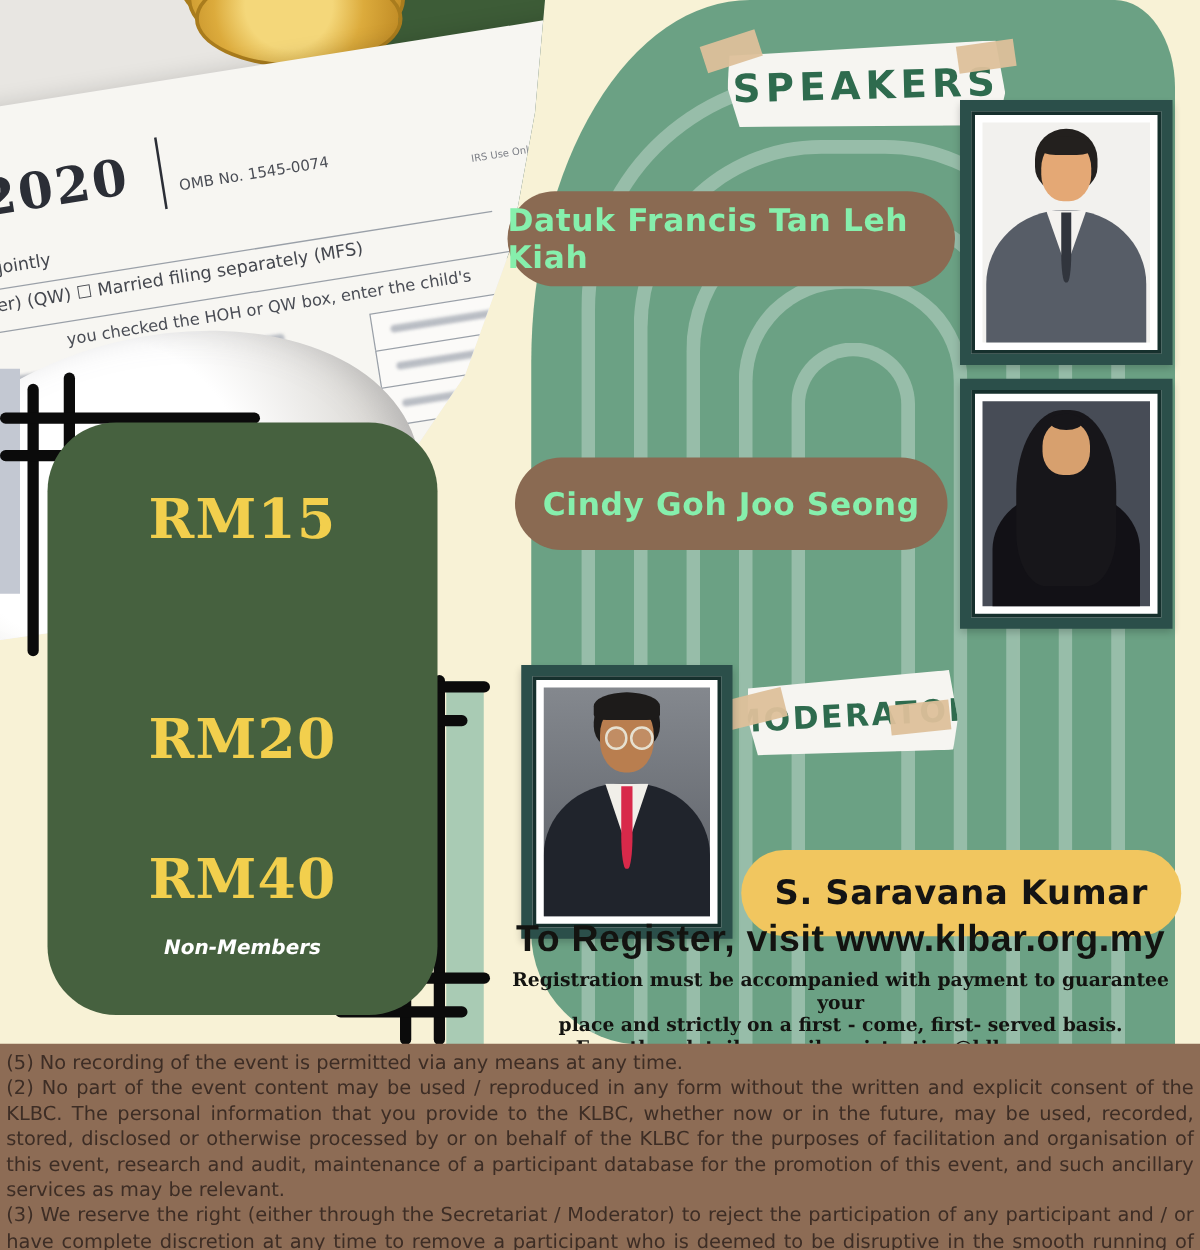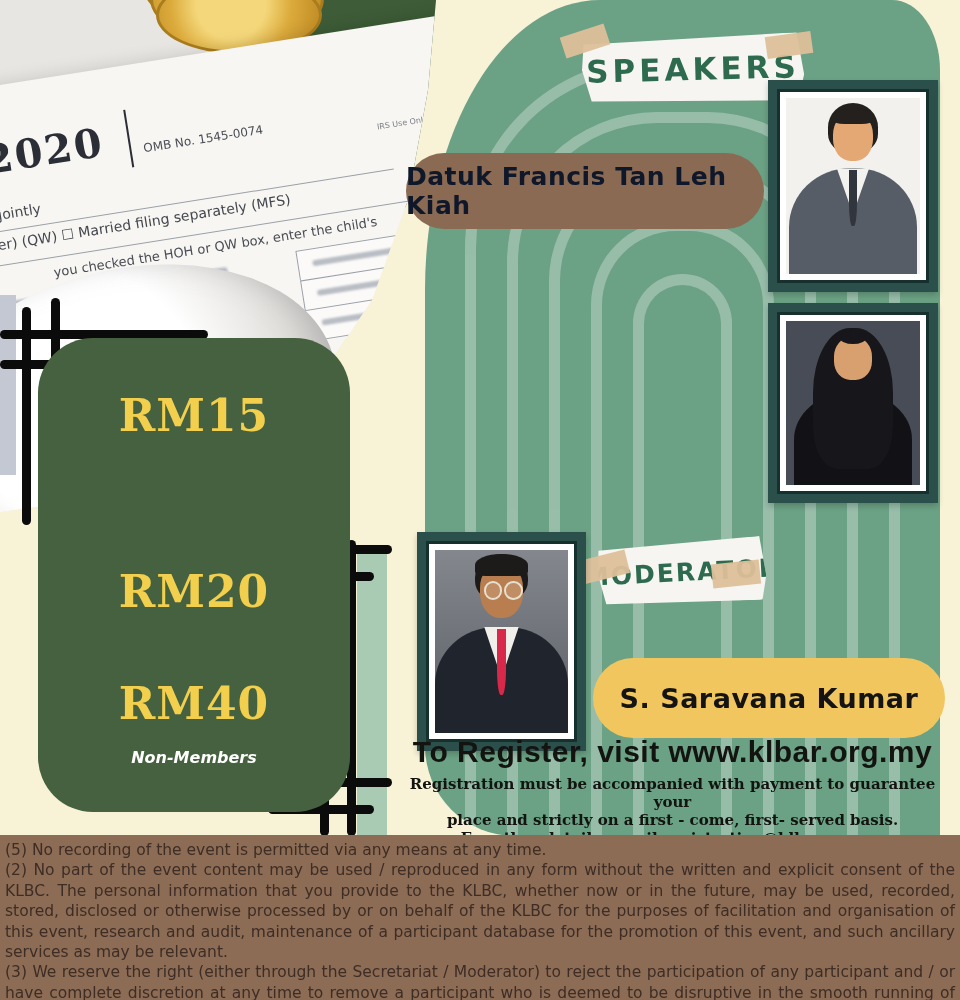--- a/index.html
+++ b/index.html
@@ -58,21 +58,21 @@
     font-style:italic;font-weight:bold;font-size:16px;line-height:1.5;}
   .bl{position:absolute;background:#0b0b0b;border-radius:5px;}
   
   .paper{position:absolute;background:#f6f5f1;box-shadow:0 5px 9px rgba(0,0,0,.18);
     clip-path:polygon(1% 10%,97% 0%,100% 62%,97% 100%,4% 94%,0% 48%);
     display:flex;align-items:center;justify-content:center;}
   .paper-label{font-weight:bold;letter-spacing:4px;color:#2e6b4e;font-family:"DejaVu Sans",sans-serif;}
   .tape{position:absolute;background:#ddc09a;opacity:.95;}
   
   .pill{position:absolute;border-radius:40px;display:flex;align-items:center;justify-content:center;}
-  .pill-brown{background:#8a6a52;color:#0f172a;justify-content:center;}
+  .pill-brown{background:#8a6a52;color:#86efac;justify-content:center;}
   .pill-yellow{background:#f1c65f;color:#141414;}
   .pill span{font-size:25px;letter-spacing:.5px;font-weight:600;}
   .pill-yellow span{font-size:27px;}
   
   .frame{position:absolute;background:#2b4f4a;padding:9px;box-shadow:0 3px 6px rgba(0,0,0,.2);}
   .frame-inner{width:100%;height:100%;border:3px solid #16302d;background:#fff;box-sizing:border-box;padding:6px;}
   .person{position:relative;width:100%;height:100%;overflow:hidden;}
   .pp{position:absolute;}
   
   .p1{background:#f2f1ee;}
@@ -195,20 +195,23 @@
       <div class="person p2">
         <div class="pp body"></div>
           <div class="pp topw"></div>
           <div class="pp topb"></div>
         <div class="pp hair"></div>
           <div class="pp head"></div>
           <div class="pp part"></div>
       </div>
     </div>
   </div>
+  <div class="pill pill-brown" style="left:412px;top:366px;width:346px;height:74px;">
+    <span>Cindy Goh Joo Seong</span>
+  </div>
 
   <div class="paper" style="left:598px;top:540px;width:168px;height:64px;transform:rotate(-3deg);">
     <span class="paper-label" style="font-size:25px;letter-spacing:2px;">MODERATOR</span>
   </div>
   <div class="tape" style="left:580px;top:555px;width:48px;height:24px;transform:rotate(-14deg);"></div>
   <div class="tape" style="left:712px;top:562px;width:48px;height:24px;transform:rotate(-6deg);"></div>
 
   <div class="frame" style="left:417px;top:532px;width:151px;height:201px;">
     <div class="frame-inner">
       <div class="person p3">
@@ -216,21 +219,21 @@
           <div class="pp shirt"></div>
           <div class="pp tie"></div>
         <div class="pp hair"></div>
           <div class="pp head"></div>
         <div class="pp gl"></div>
           <div class="pp gr"></div>
         <div class="pp hair" style="height:12%;border-radius:50% 50% 20% 20%;"></div>
       </div>
     </div>
   </div>
-  <div class="pill pill-yellow" style="left:593px;top:658px;width:352px;height:80px;">
+  <div class="pill pill-yellow" style="left:593px;top:680px;width:352px;height:69px;">
     <span>S. Saravana Kumar</span>
   </div>
 
   <div class="register">
     <div class="reg-head">To Register, visit www.klbar.org.my</div>
     <div class="reg-note">
       <div>Registration must be accompanied with payment to guarantee your</div>
       <div>place and strictly on a first - come, first- served basis.</div>
       <div>For other details, email registration@klbar.org.my</div>
     </div>

